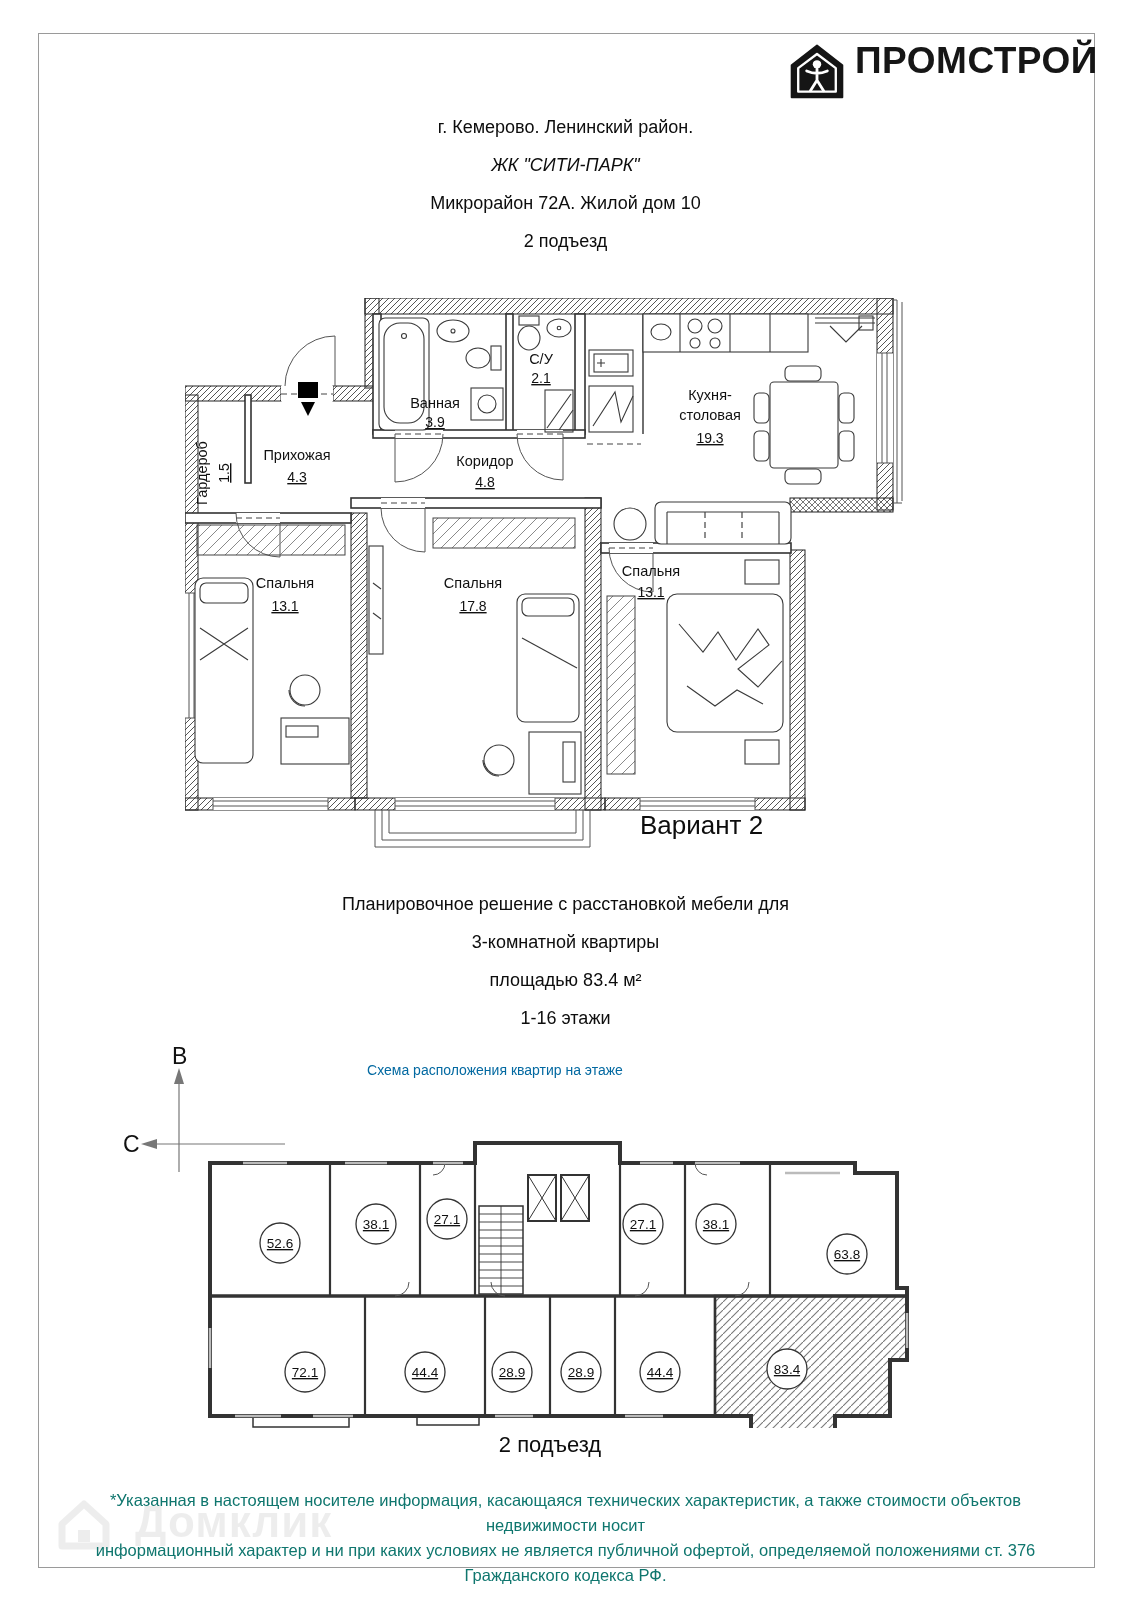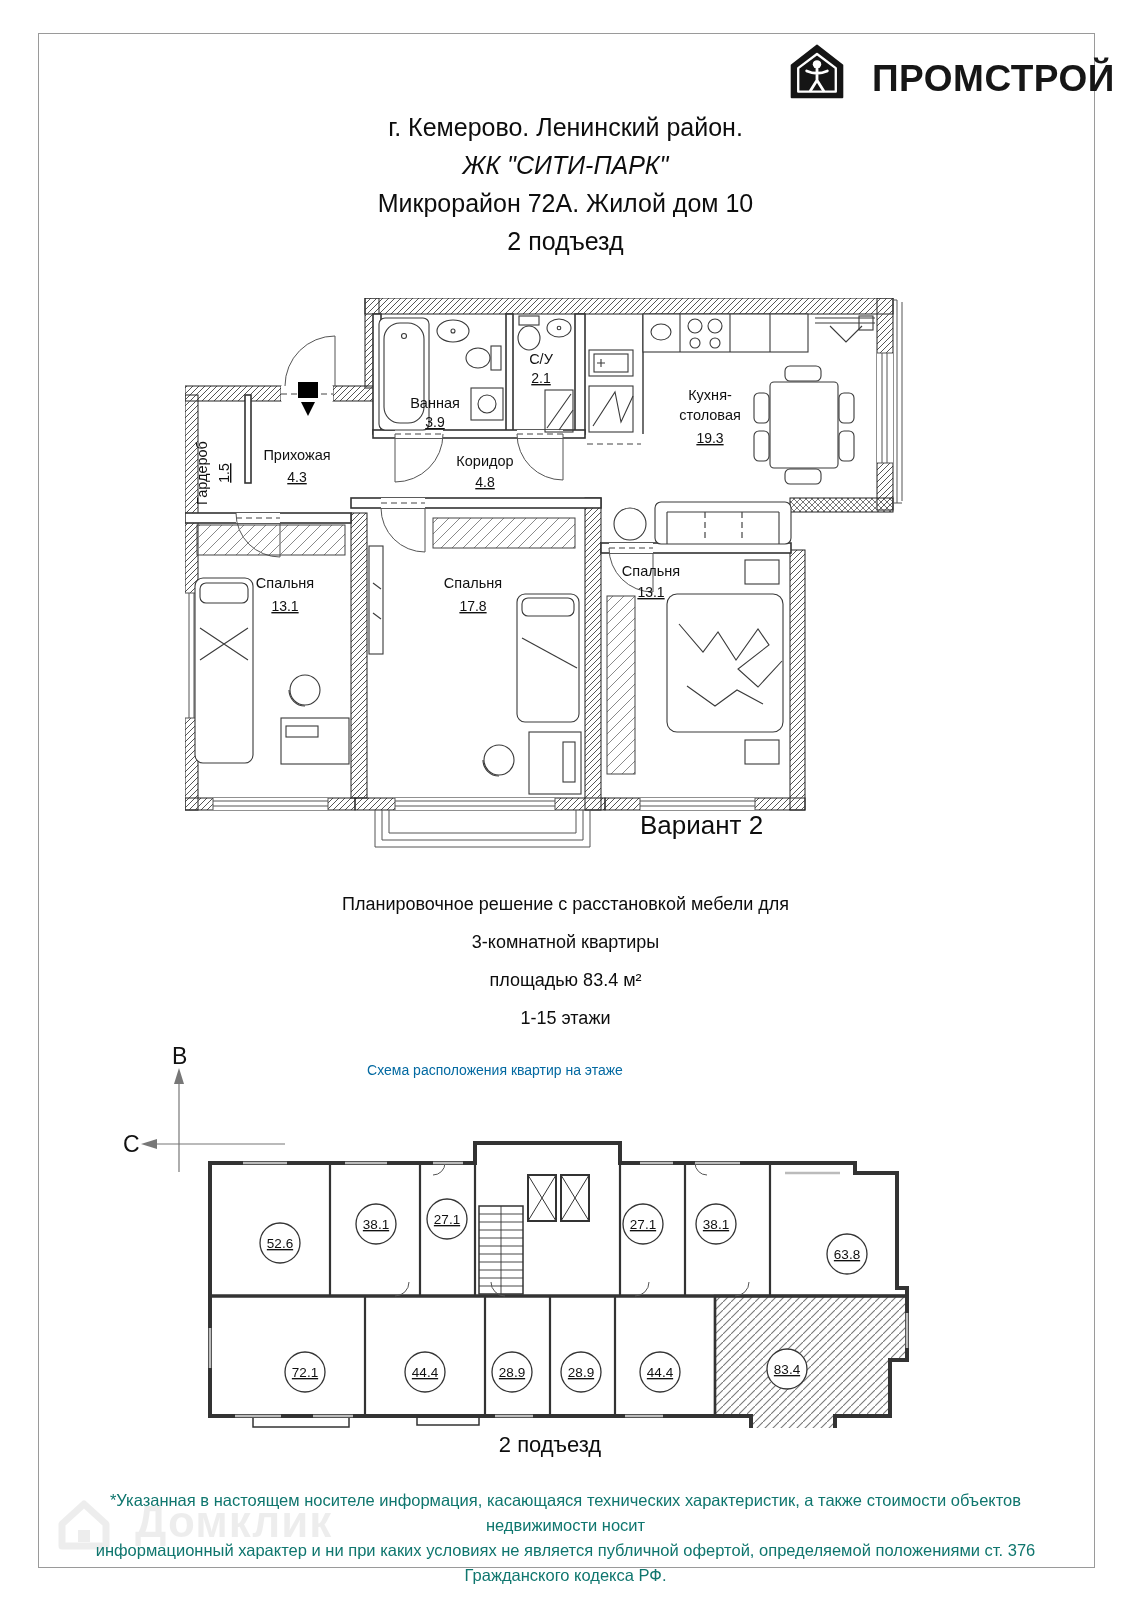--- a/index.html
+++ b/index.html
@@ -1,20 +1,20 @@
 <!DOCTYPE html>
 <html><head>
 <meta charset="utf-8">
 <style>
   html,body{margin:0;padding:0;background:#fff;}
   body{width:1131px;height:1600px;position:relative;font-family:"Liberation Sans",sans-serif;color:#111;overflow:hidden;}
   .page-border{position:absolute;left:38px;top:33px;width:1055px;height:1533px;border:1px solid #9a9a9a;}
-  .logo{position:absolute;left:786px;top:40px;display:flex;align-items:flex-end;gap:24px;}
+  .logo{position:absolute;left:786px;top:40px;display:flex;align-items:flex-start;gap:7px;}
   .logo .brand{font-size:37px;font-weight:bold;letter-spacing:.5px;color:#161616;}
-  .header{position:absolute;left:0;top:108px;width:1131px;text-align:center;font-size:25px;line-height:38px;color:#0d0d0d;}
+  .header{position:absolute;left:0;top:108px;width:1131px;text-align:center;font-size:18px;line-height:38px;color:#0d0d0d;}
   .header .it{font-style:italic;}
   .plan{position:absolute;left:185px;top:298px;width:720px;height:560px;}
   .variant{position:absolute;left:640px;top:810px;width:240px;text-align:left;font-size:26px;color:#0d0d0d;}
   .desc{position:absolute;left:0;top:885px;width:1131px;text-align:center;font-size:18px;line-height:38px;color:#0d0d0d;}
   .compass{position:absolute;left:115px;top:1040px;width:180px;height:140px;}
   .schema-title{position:absolute;left:60px;top:1062px;width:870px;text-align:center;font-size:14px;color:#0369a1;}
   .schema{position:absolute;left:195px;top:1118px;width:820px;height:310px;}
   .entrance{position:absolute;left:440px;top:1432px;width:220px;text-align:center;font-size:22px;color:#0d0d0d;}
   .footer{position:absolute;left:65px;top:1488px;width:1001px;text-align:center;font-size:16.5px;line-height:25px;color:#0f766e;z-index:2;}
   .watermark{position:absolute;left:52px;top:1492px;display:flex;align-items:center;gap:19px;color:rgba(0,0,0,0.07);z-index:1;}
@@ -282,21 +282,21 @@
     <text class="ra" x="466" y="299">13.1</text>
   </g>
 </svg>
 
 <div class="variant">Вариант 2</div>
 
 <div class="desc">
   <div>Планировочное решение с расстановкой мебели для</div>
   <div>3-комнатной квартиры</div>
   <div>площадью 83.4 м²</div>
-  <div>1-15  этажи</div>
+  <div>1-16  этажи</div>
 </div>
 
 <svg class="compass" viewBox="0 0 180 140">
   <text x="57" y="24" font-size="23">В</text>
   <line x1="64" y1="132" x2="64" y2="36" stroke="#777" stroke-width="1.2"></line>
   <path d="M64,28 L59,44 L69,44 Z" fill="#777"></path>
   <text x="8" y="112" font-size="23">С</text>
   <line x1="170" y1="104" x2="32" y2="104" stroke="#777" stroke-width="1.2"></line>
   <path d="M26,104 L42,99 L42,109 Z" fill="#777"></path>
 </svg>

